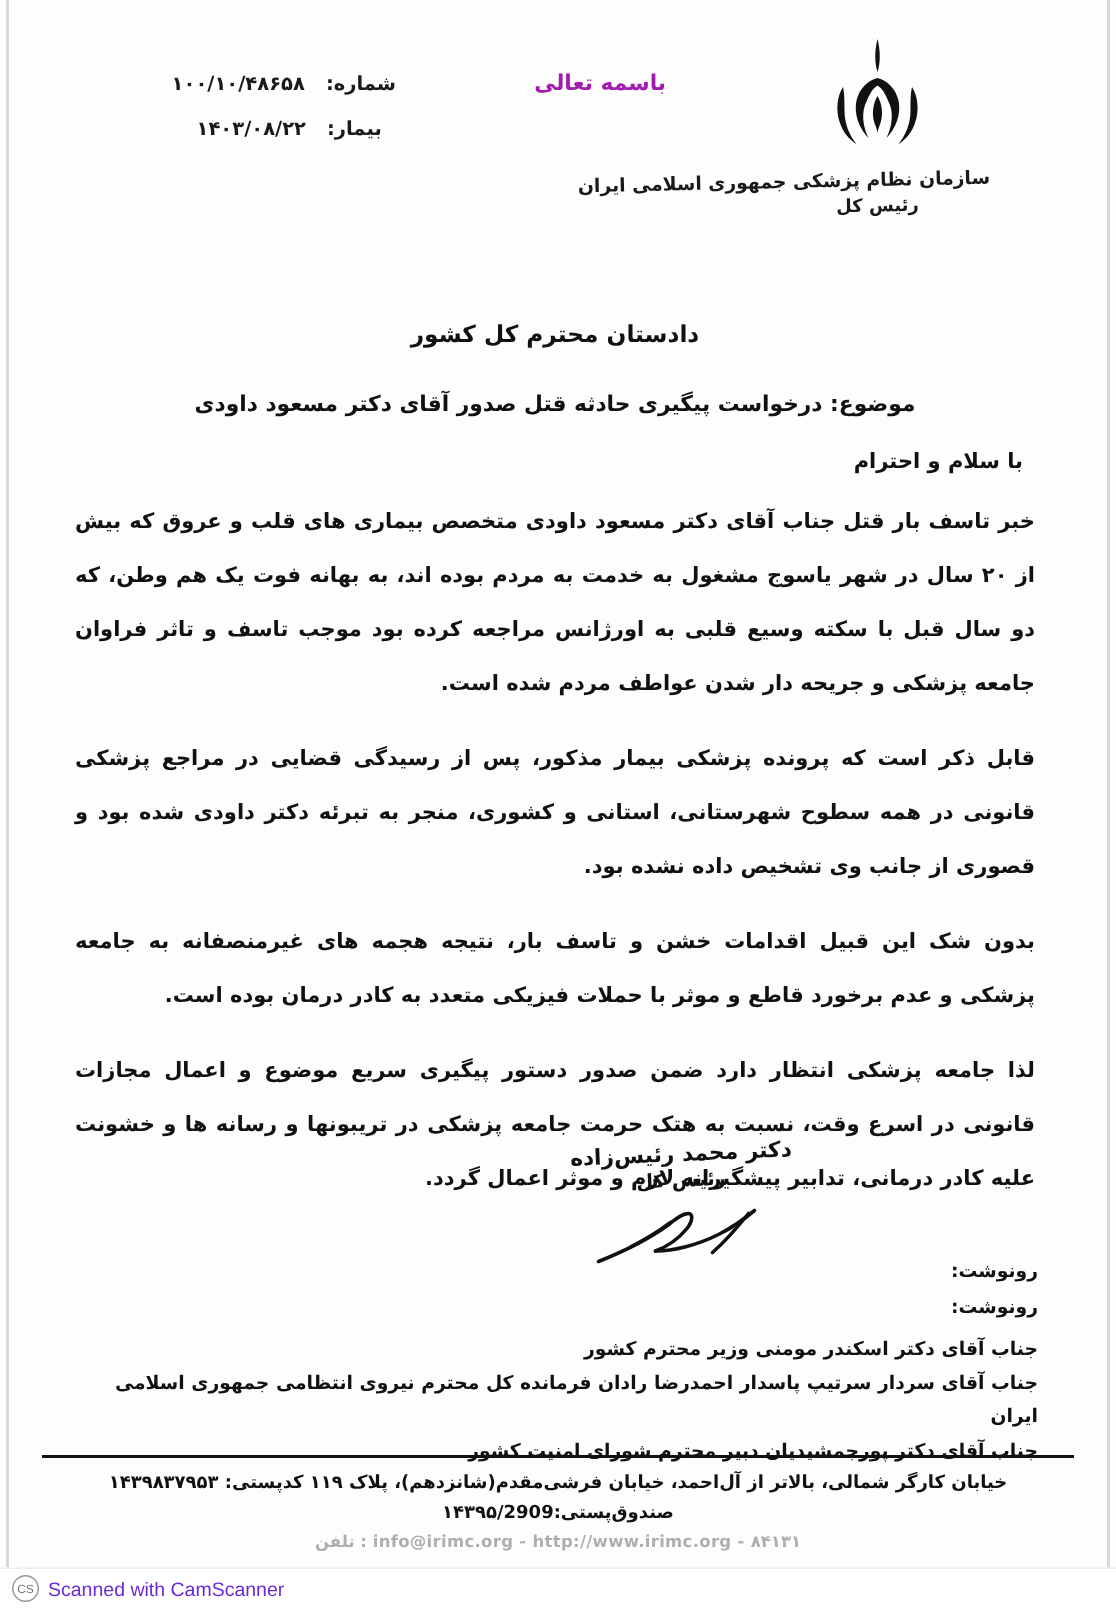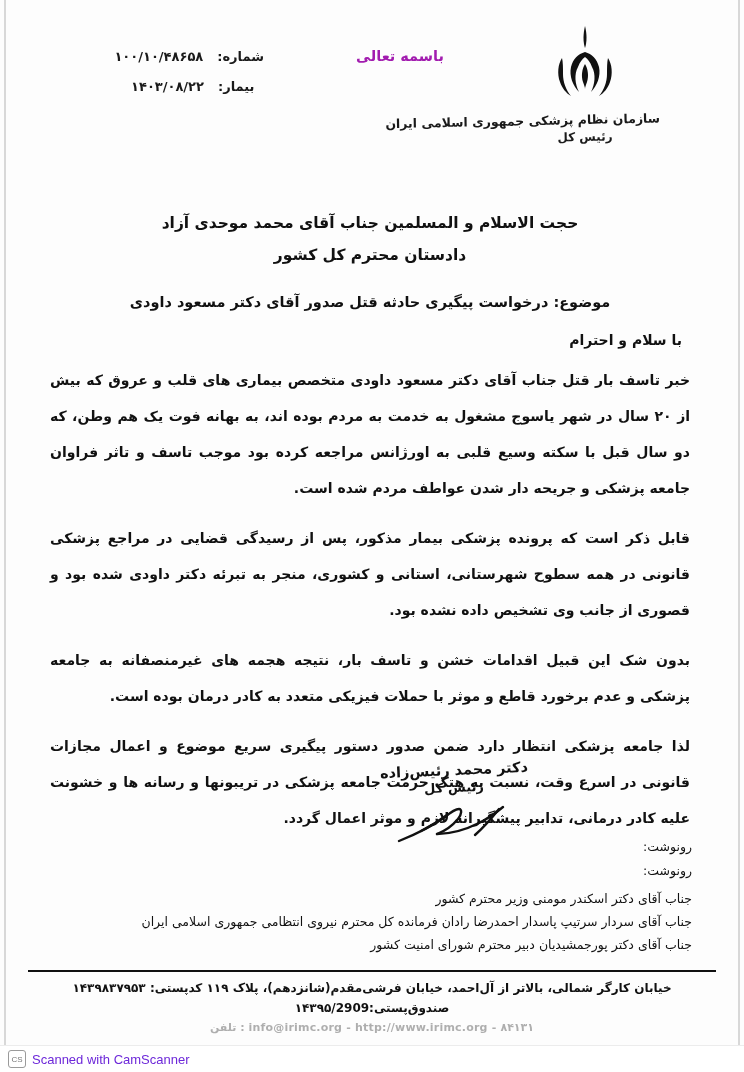--- a/index.html
+++ b/index.html
@@ -142,21 +142,21 @@
   .sig-mark {
     margin-top: 6px;
     height: 48px;
   }
   .cc-block {
     position: absolute;
     top: 836px;
     right: 52px;
     left: 44px;
     font-size: 12.5px;
-    font-weight: normal;
+    font-weight: bold;
     line-height: 22px;
   }
   .cc-label { margin-bottom: 2px; }
   .cc-list { margin-top: 6px; }
   .cc-list div { margin-bottom: 1px; }
 
   .footer {
     position: absolute;
     left: 28px;
     right: 28px;
@@ -185,21 +185,21 @@
     align-items: center;
     gap: 6px;
     padding-left: 8px;
     direction: ltr;
     border-top: 1px solid #ececec;
   }
   .cs-badge {
     width: 16px;
     height: 16px;
     border: 1.5px solid #9a9a9a;
-    border-radius: 3px;
+    border-radius: 9px;
     font-size: 8px;
     color: #777;
     display: flex;
     align-items: center;
     justify-content: center;
     font-family: "Liberation Sans", sans-serif;
   }
   .cs-text {
     font-size: 13px;
     color: #6d28d9;
@@ -240,21 +240,20 @@
       </div>
       <div class="meta-row">
         <span class="meta-label">بیمار:</span>
         <span class="meta-value">۱۴۰۳/۰۸/۲۲</span>
       </div>
     </div>
   </div>
 
   <div class="body-area">
     <div class="addressee">
-      <div>حجت الاسلام و المسلمین جناب آقای محمد موحدی آزاد</div>
       <div>دادستان محترم کل کشور</div>
     </div>
 
     <div class="subject">
       <span class="lbl">موضوع:</span>
       <span>درخواست پیگیری حادثه قتل صدور آقای دکتر مسعود داودی</span>
     </div>
 
     <div class="salutation">با سلام و احترام</div>
 

